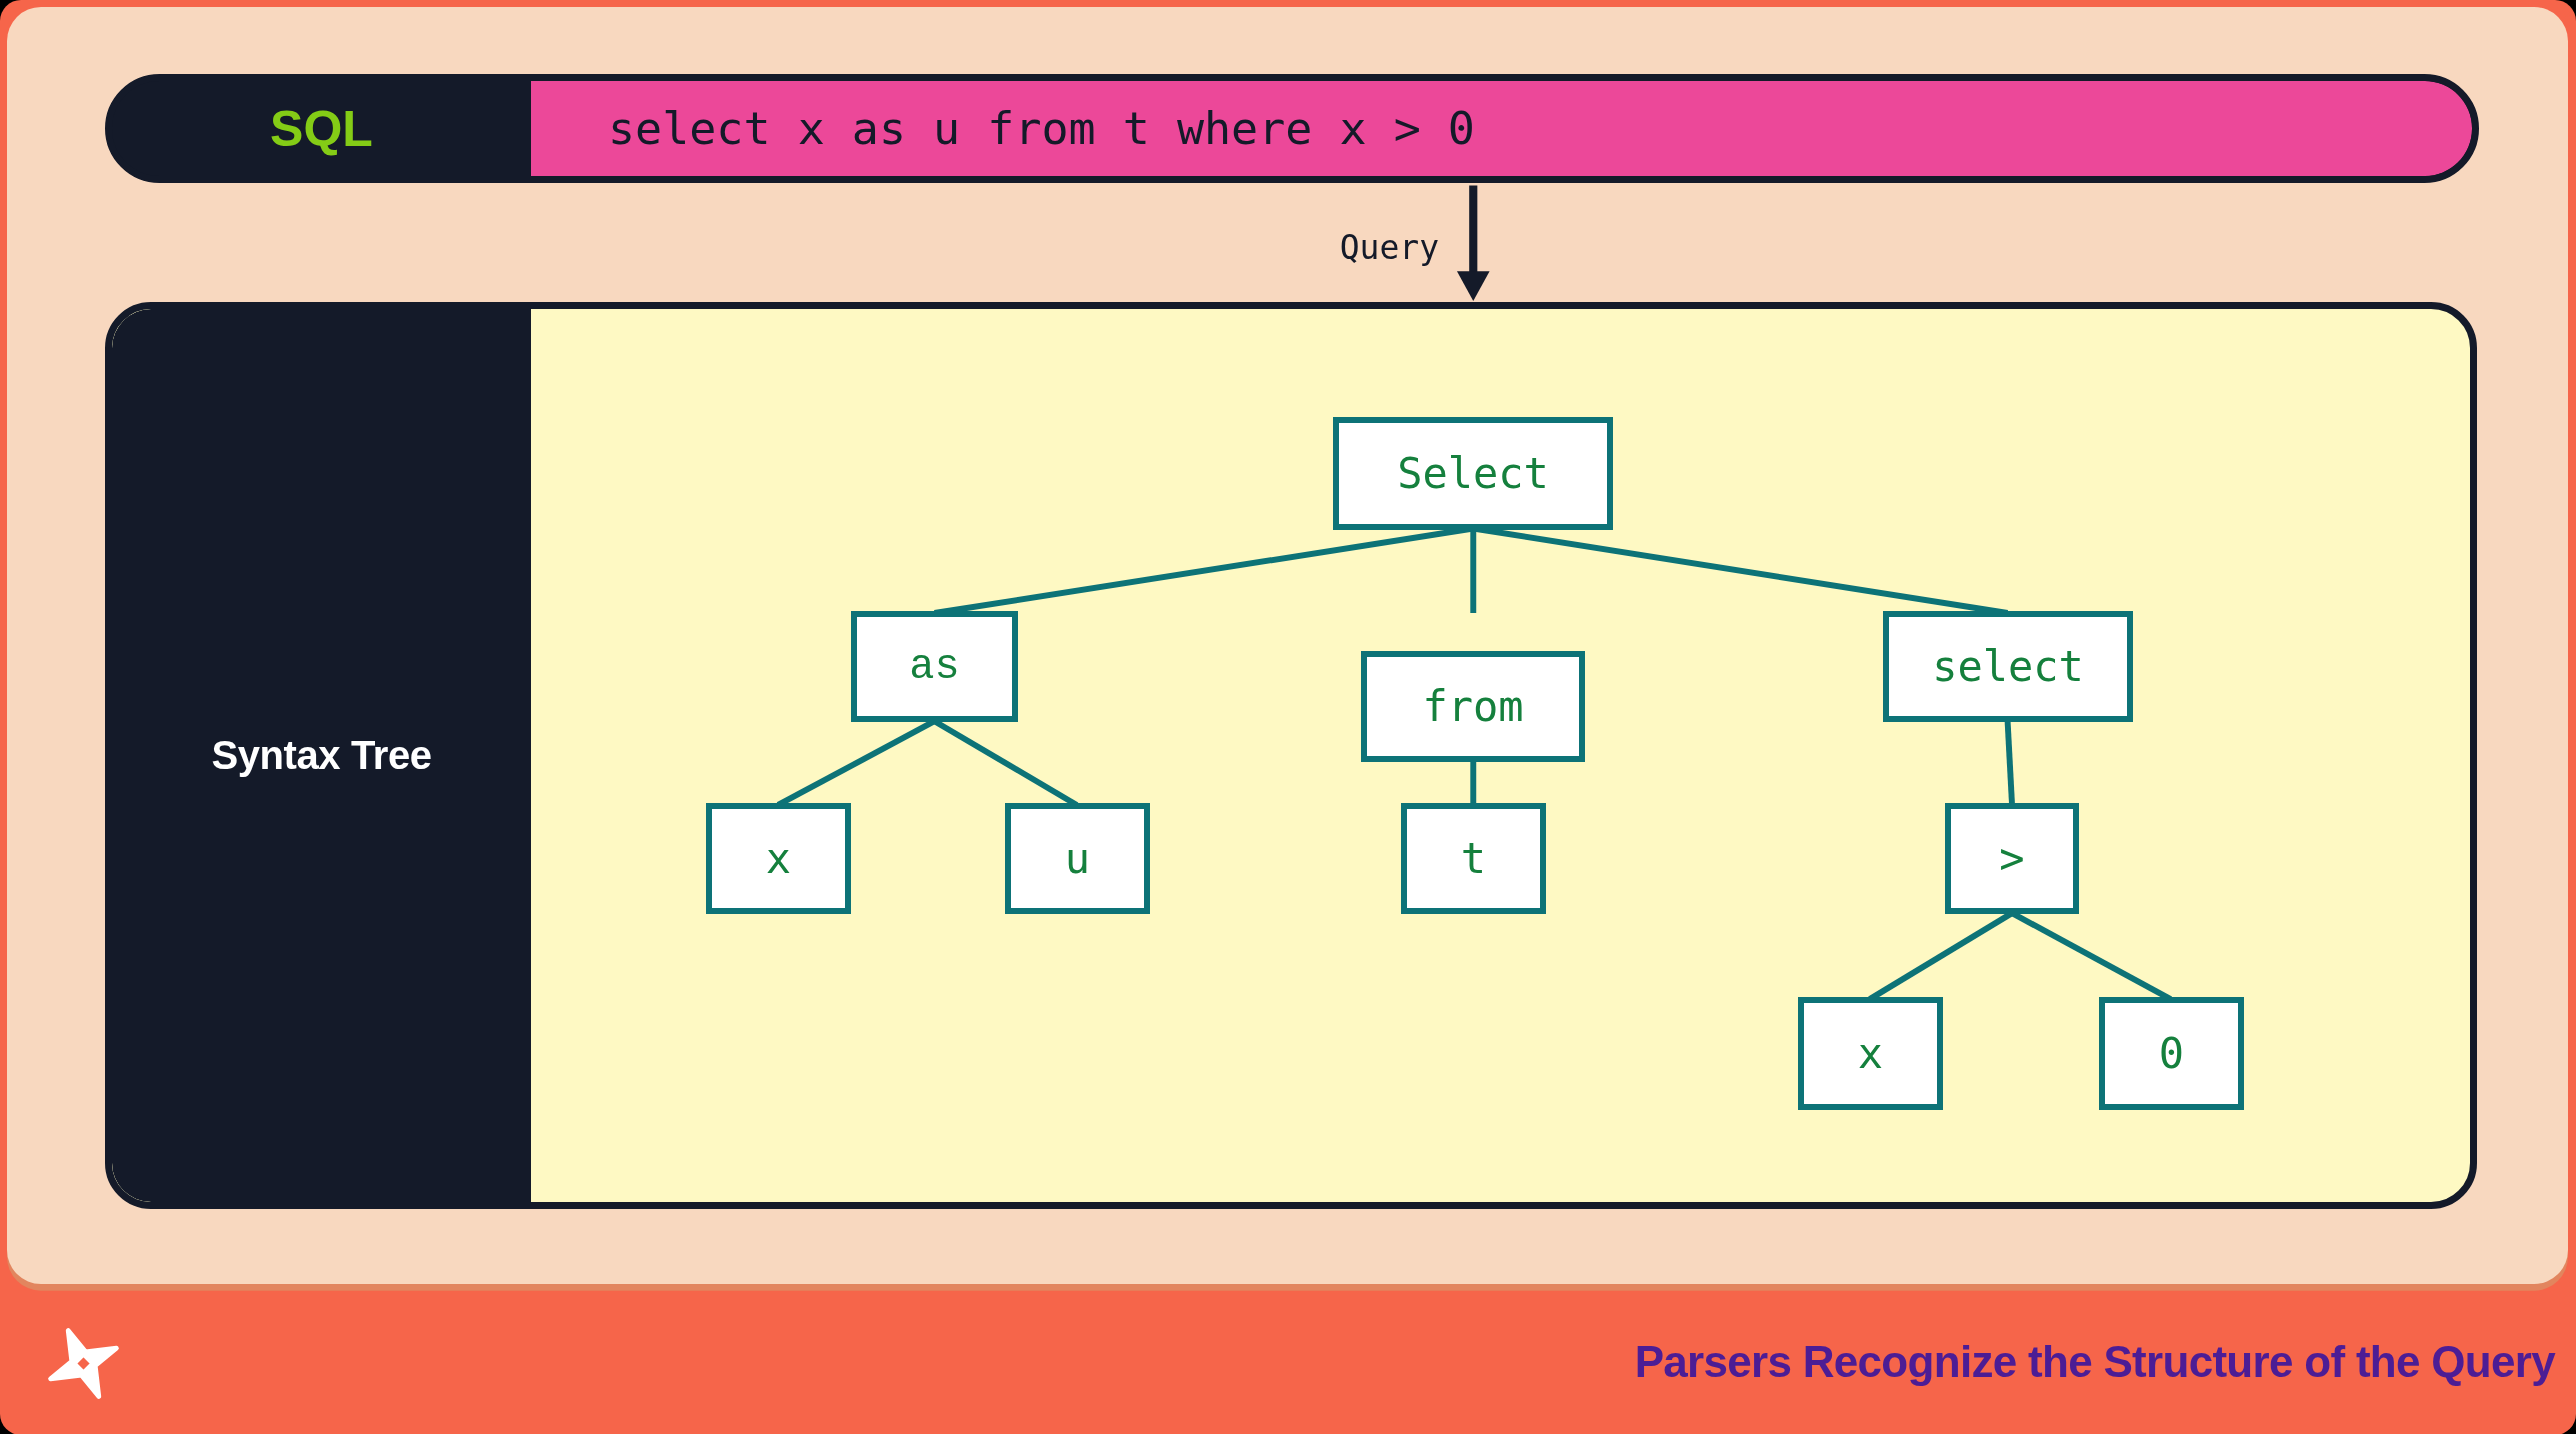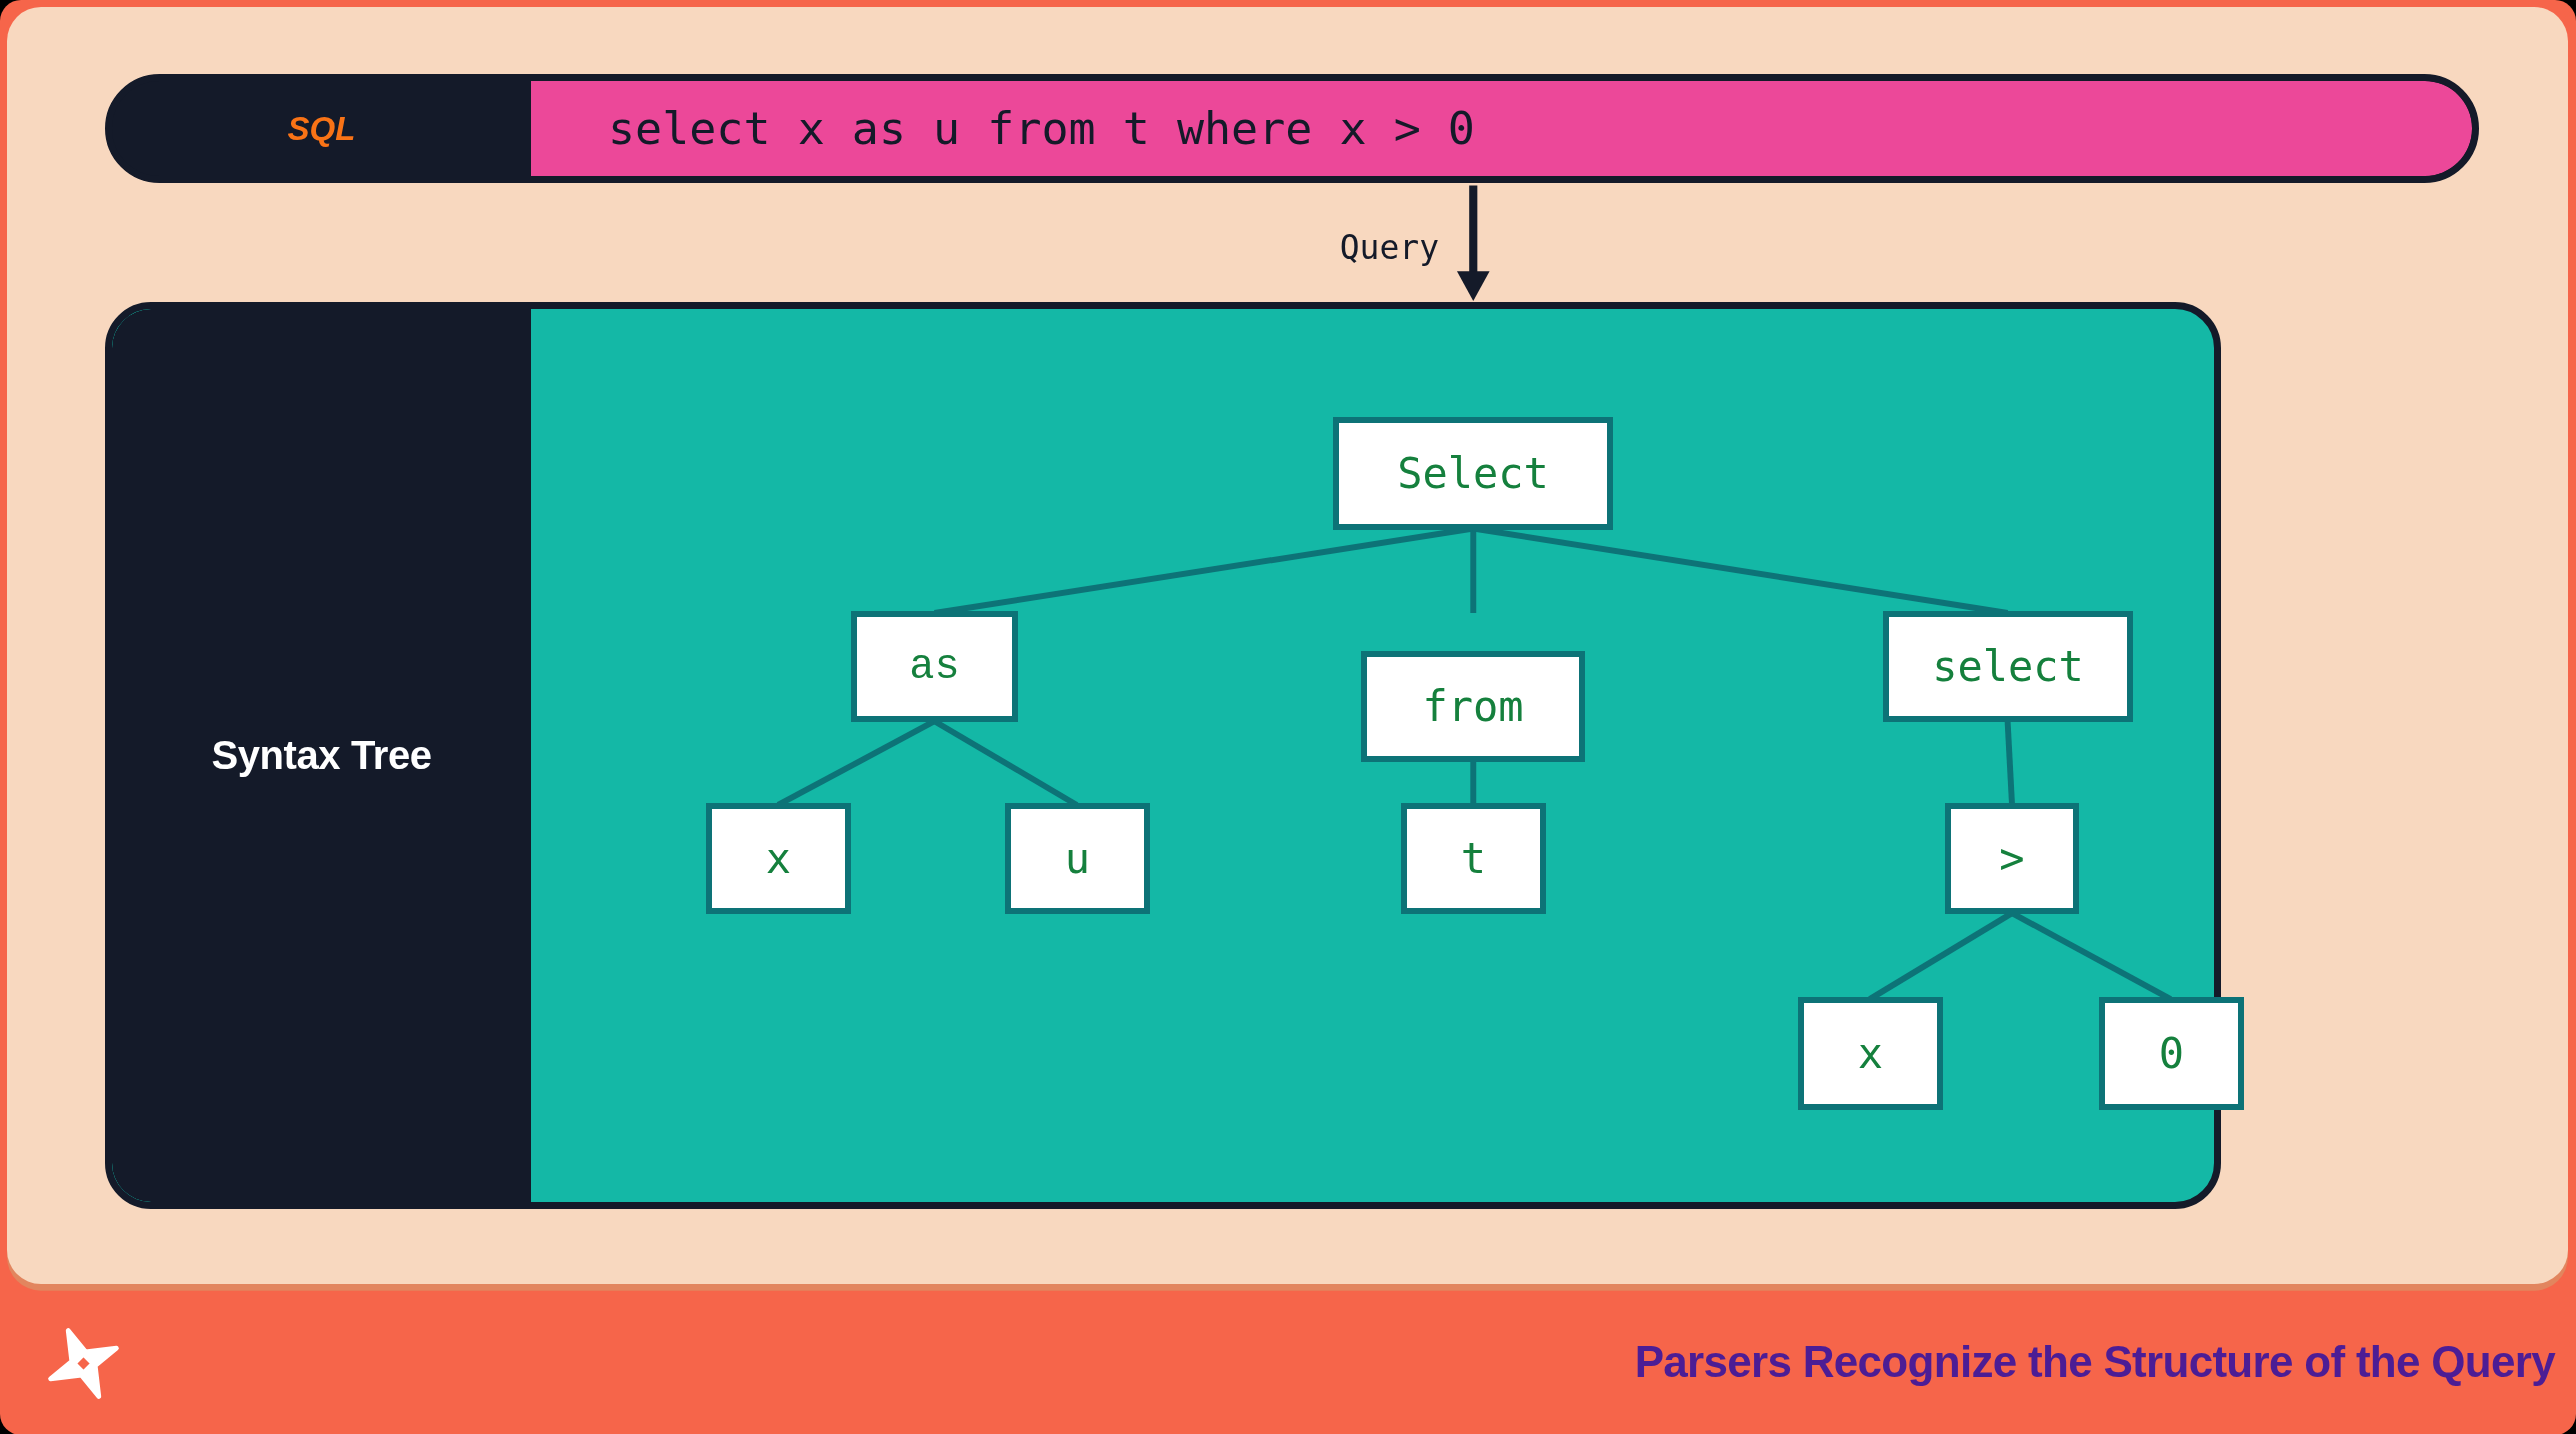--- a/index.html
+++ b/index.html
@@ -19,21 +19,21 @@
   }
   
   .sql-pill{
     position:absolute;left:105px;top:74px;width:2374px;height:109px;
     background:#141a29;border-radius:55px;overflow:hidden;
     display:flex;box-sizing:border-box;border:7.4px solid #141a29;
     z-index:5;
   }
   .sql-pill .pill-label{
     width:419px;display:flex;align-items:center;justify-content:center;
-    color:#f97316;font-weight:bold;font-size:33px;letter-spacing:0px;font-style:italic;
+    color:#84cc16;font-weight:bold;font-size:50px;letter-spacing:0px;
   }
   .sql-pill .pill-content{
     flex:1;background:#ec4899;border-radius:0 47px 47px 0;
     display:flex;align-items:center;padding-left:77px;box-sizing:border-box;
     color:#141a29;font-family:"DejaVu Sans Mono", monospace;font-size:45px;
     white-space:pre;
   }
   
   .edge-svg{
     position:absolute;left:0;top:0;width:2576px;height:1435px;
@@ -42,22 +42,22 @@
   .edge-svg .tree-edge{stroke:#0d7377;stroke-width:8;}
   .edge-svg .arrow-line{stroke:#141a29;stroke-width:11;}
   .edge-svg .arrow-head{fill:#141a29;}
   .parser-label{
     position:absolute;right:1137px;top:228px;
     color:#141a29;font-family:"DejaVu Sans Mono", monospace;font-size:33px;
     z-index:5;
   }
   
   .tree-panel{
-    position:absolute;left:105px;top:302px;width:2116px;height:907px;
-    background:#14b8a6;border:7.4px solid #141a29;border-radius:46px;
+    position:absolute;left:105px;top:302px;width:2372px;height:907px;
+    background:#fef9c3;border:7.4px solid #141a29;border-radius:46px;
     box-sizing:border-box;overflow:hidden;display:flex;
     z-index:2;
   }
   .tree-panel .tree-sidebar{
     width:419px;background:#141a29;border-radius:39px 0 0 39px;
     display:flex;align-items:center;justify-content:center;
   }
   .tree-panel .tree-sidebar span{
     color:#fff;font-weight:bold;font-size:40px;letter-spacing:-0.4px;
   }

